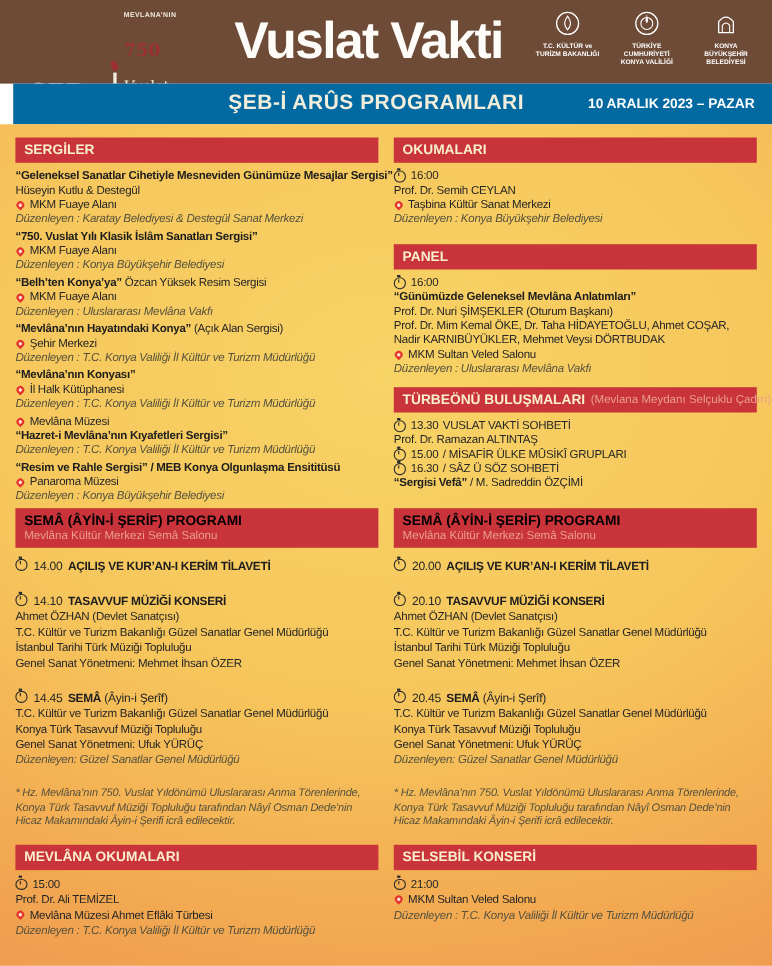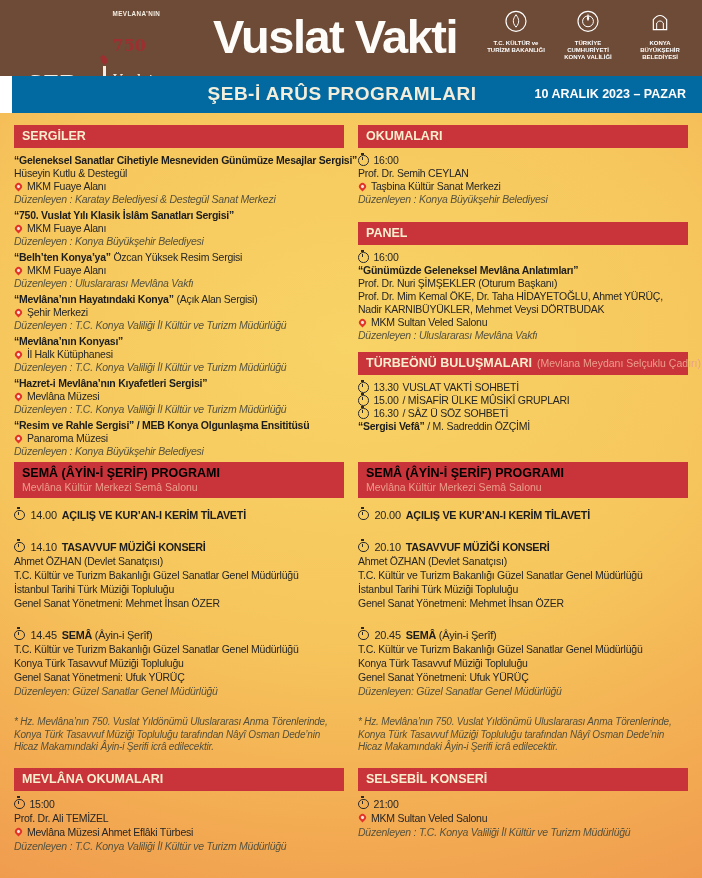--- a/index.html
+++ b/index.html
@@ -42,21 +42,21 @@
 
   .line{font-size:10.5px;line-height:13px;letter-spacing:-0.25px;color:#262626;white-space:nowrap;}
   .lh14 .line{line-height:14px;}
   .t{font-weight:bold;color:#1d1d1d;}
   .org{font-style:italic;color:#56523e;}
   .entry{margin-bottom:3px;}
   .loc{display:flex;align-items:center;gap:4px;}
   .timeline{display:flex;align-items:center;gap:4px;}
 
   .event{margin-bottom:18px;}
-  .ev-head{display:flex;align-items:center;gap:5px;font-size:11px;line-height:14px;letter-spacing:-0.25px;color:#262626;white-space:nowrap;}
+  .ev-head{display:flex;align-items:flex-start;gap:5px;font-size:11px;line-height:14px;letter-spacing:-0.25px;color:#262626;white-space:nowrap;}
   .ev-head .t{font-size:10.8px;}
   .event .line{line-height:14px;}
   .footnote{margin-top:16px;font-style:italic;font-size:10px;line-height:12.6px;letter-spacing:-0.2px;color:#55503c;white-space:normal;}
 
   
   .pin{width:7px;height:7px;background:#e2342a;border-radius:50% 50% 50% 0;transform:rotate(-45deg);position:relative;flex:0 0 auto;margin:0 1px 1px 1px;}
   .pin::after{content:'';position:absolute;left:2.1px;top:2.1px;width:2.6px;height:2.6px;background:#fde8d8;border-radius:50%;}
   .clock{width:8.5px;height:8.5px;border:1.3px solid #2a2a2a;border-radius:50%;position:relative;flex:0 0 auto;margin-right:1px;}
   .clock::before{content:'';position:absolute;left:2.3px;top:-3.3px;width:2.6px;height:1.8px;background:#2a2a2a;}
   .clock::after{content:'';position:absolute;left:3.2px;top:1.1px;width:1.2px;height:3px;background:#2a2a2a;}
@@ -172,25 +172,25 @@
       <div class="entry">
         <div class="line t">“Mevlâna’nın Konyası”</div>
         <div class="line loc">
             <span class="pin"></span>
             <span>İl Halk Kütüphanesi</span>
           </div>
         <div class="line org">Düzenleyen : T.C. Konya Valiliği İl Kültür ve Turizm Müdürlüğü</div>
       </div>
 
       <div class="entry">
+        <div class="line loc">
+            <span class="pin"></span>
+            <span>Mevlâna Müzesi</span>
+          </div>
         <div class="line t">“Hazret-i Mevlâna’nın Kıyafetleri Sergisi”</div>
-        <div class="line loc">
-            <span class="pin"></span>
-            <span>Mevlâna Müzesi</span>
-          </div>
         <div class="line org">Düzenleyen : T.C. Konya Valiliği İl Kültür ve Turizm Müdürlüğü</div>
       </div>
 
       <div class="entry">
         <div class="line t">“Resim ve Rahle Sergisi” / MEB Konya Olgunlaşma Ensititüsü</div>
         <div class="line loc">
             <span class="pin"></span>
             <span>Panaroma Müzesi</span>
           </div>
         <div class="line org">Düzenleyen : Konya Büyükşehir Belediyesi</div>
@@ -276,39 +276,40 @@
     <div class="sec" style="top:97px">
       <div class="bar">
         <span>PANEL</span>
       </div>
       <div class="line timeline">
           <span class="clock"></span>
           <span>16:00</span>
         </div>
       <div class="line t">“Günümüzde Geleneksel Mevlâna Anlatımları”</div>
       <div class="line">Prof. Dr. Nuri ŞİMŞEKLER (Oturum Başkanı)</div>
-      <div class="line">Prof. Dr. Mim Kemal ÖKE, Dr. Taha HİDAYETOĞLU, Ahmet YÜRÜÇ,</div>
+      <div class="line">Prof. Dr. Mim Kemal ÖKE, Dr. Taha HİDAYETOĞLU, Ahmet COŞAR,</div>
       <div class="line">Nadir KARNIBÜYÜKLER, Mehmet Veysi DÖRTBUDAK</div>
       <div class="line loc">
           <span class="pin"></span>
           <span>MKM Sultan Veled Salonu</span>
         </div>
       <div class="line org">Düzenleyen : Uluslararası Mevlâna Vakfı</div>
     </div>
 
     <div class="sec" style="top:227px">
       <div class="bar">
         <span>TÜRBEÖNÜ BULUŞMALARI</span>
         <span class="sub">(Mevlana Meydanı Selçuklu Çadırı)</span>
       </div>
       <div class="line timeline">
           <span class="clock"></span>
           <span>13.30</span>
           <span>VUSLAT VAKTİ SOHBETİ</span>
         </div>
+      <div class="line">Prof. Dr. Ramazan ALTINTAŞ</div>
       <div class="line timeline">
           <span class="clock"></span>
           <span>15.00</span>
           <span>/ MİSAFİR ÜLKE MÛSİKÎ GRUPLARI</span>
         </div>
       <div class="line timeline">
           <span class="clock"></span>
           <span>16.30</span>
           <span>/ SÂZ Ü SÖZ SOHBETİ</span>
         </div>

